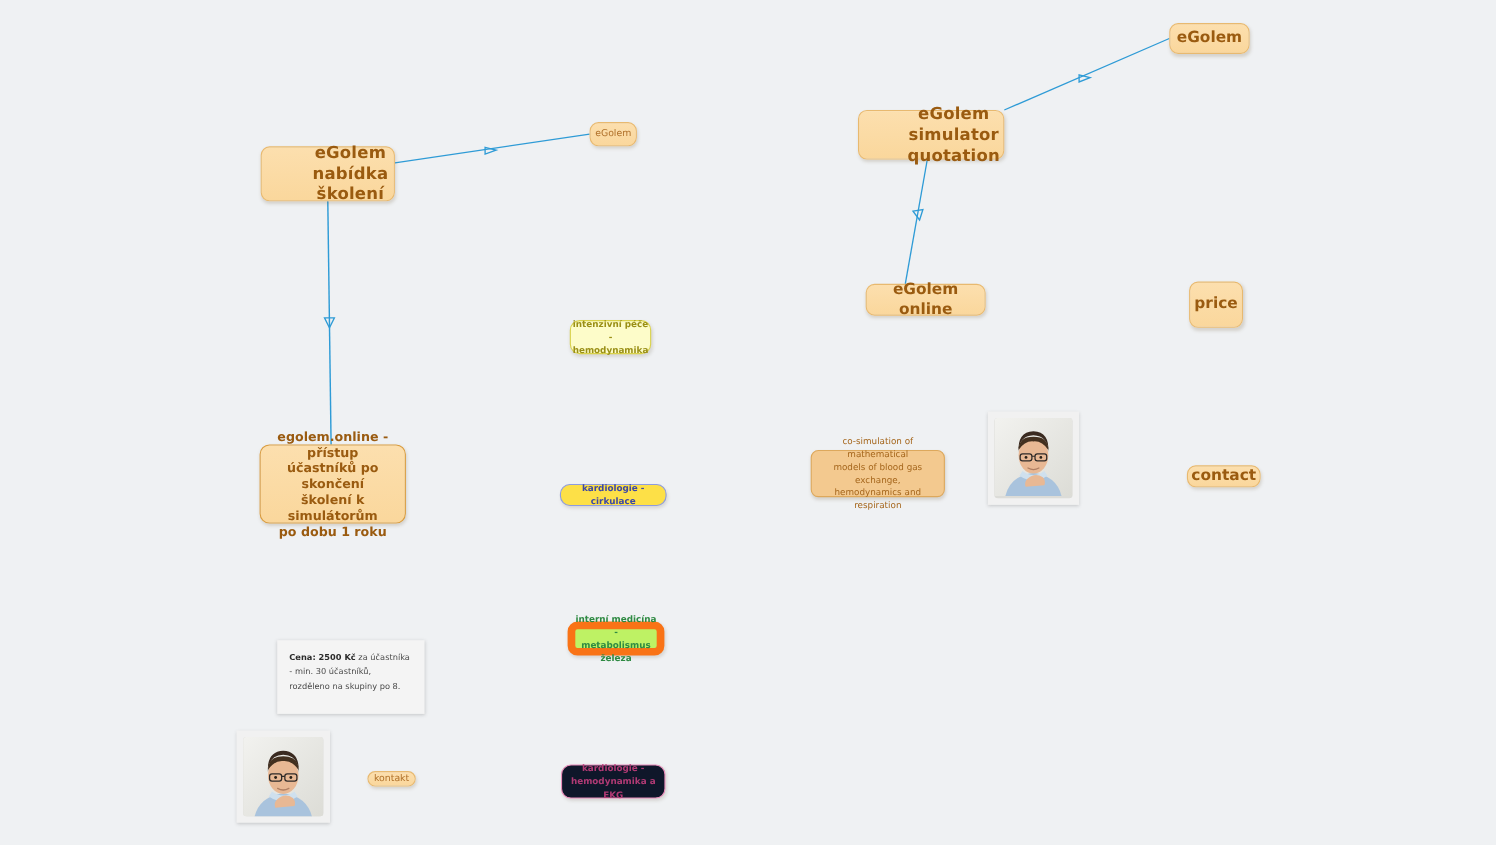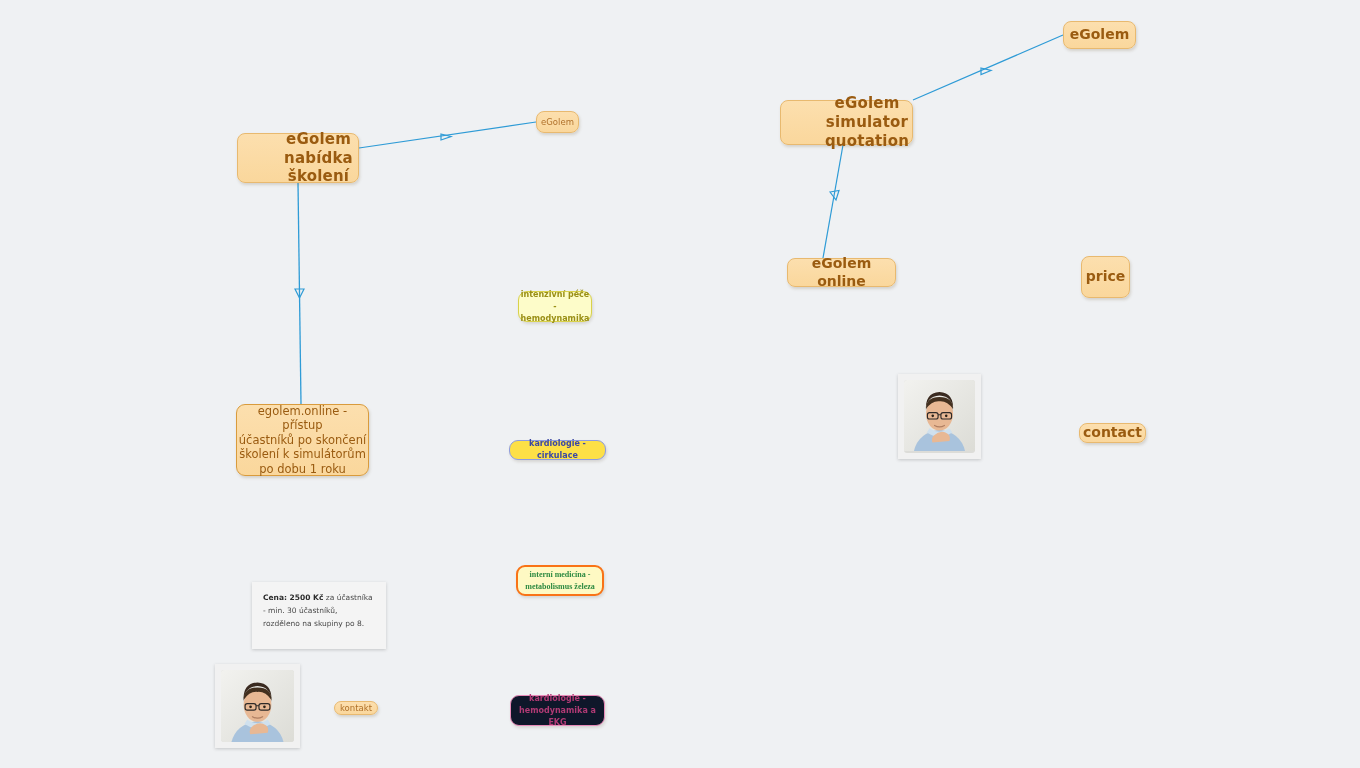--- a/index.html
+++ b/index.html
@@ -48,21 +48,21 @@
     border: 1px solid #e8b96f;
     color: #9a5b10;
     font-weight: bold;
     box-shadow: 1px 2px 3px rgba(120,100,70,0.22);
   }
   .topic-lg { font-size: 15px; letter-spacing: .2px; padding-left: 41px; }
   .topic-md { font-size: 14px; }
   .topic-xs { font-size: 8.5px; font-weight: normal; color: #b0712a; }
   .topic-detail {
     font-size: 11.5px;
-    font-weight: normal;
+    font-weight: bold;
     color: #9a5b10;
     border: 1px solid #d99b3c;
     border-radius: 9px;
   }
   .topic-para {
     font-size: 8px;
     font-weight: normal;
     color: #a5661c;
     line-height: 1.45;
     border-radius: 7px;
@@ -71,21 +71,21 @@
   
   .tag {
     border-radius: 9px;
     font-size: 8px;
     font-weight: bold;
     line-height: 1.5;
     box-shadow: 1px 2px 3px rgba(120,110,90,0.20);
   }
   .tag-yellow  { background:#fdfcc9; border:1px solid #d9d24a; color:#9a8f16; }
   .tag-blue    { background:#fde047; border:1px solid #8e9ce0; color:#3c48a4; }
-  .tag-green   { background:#fef9c3; border:2px solid #f97316; color:#2e8a42;font-family:Liberation Serif, serif; }
+  .tag-green   { background:#bef264; border:7px solid #f97316; color:#2e8a42; }
   .tag-pink    { background:#0f172a; border:1px solid #e88bb9; color:#b03a74; }
 
   .note-card {
     position: absolute;
     background: #f4f4f4;
     box-shadow: 0 1px 3px rgba(90,90,90,0.28);
     box-sizing: border-box;
     padding: 9px 11px;
     font-size: 7.5px;
     color: #4a4a4a;
@@ -159,20 +159,23 @@
 quotation</div>
 
   <div class="node topic topic-md" style="left:1063px; top:21px; width:73px; height:28px;">eGolem</div>
 
   <div class="node topic topic-md" style="left:768px; top:258px; width:109px; height:29px;margin-left:19px;">eGolem online</div>
 
   <div class="node topic topic-md" style="left:1081px; top:256px; width:49px; height:42px;">price</div>
 
   <div class="node topic topic-md" style="left:1079px; top:423px; width:67px; height:20px;text-align:right;">contact</div>
 
+  <div class="node topic topic-para" style="left:737px; top:409px; width:122px; height:43px; background:#f3c98f; border:1px solid #dda85c;">co-simulation of mathematical
+models of blood gas exchange,
+hemodynamics and respiration</div>
 
   <div class="node tag tag-yellow" style="left:518px; top:291px; width:74px; height:31px;">intenzivní péče -
 hemodynamika</div>
 
   <div class="node tag tag-blue" style="left:509px; top:440px; width:97px; height:20px;">kardiologie - cirkulace</div>
 
   <div class="node tag tag-green" style="left:516px; top:565px; width:88px; height:31px;">interní medicína -
 metabolismus železa</div>
 
   <div class="node tag tag-pink" style="left:510px; top:695px; width:95px; height:31px;">kardiologie -

